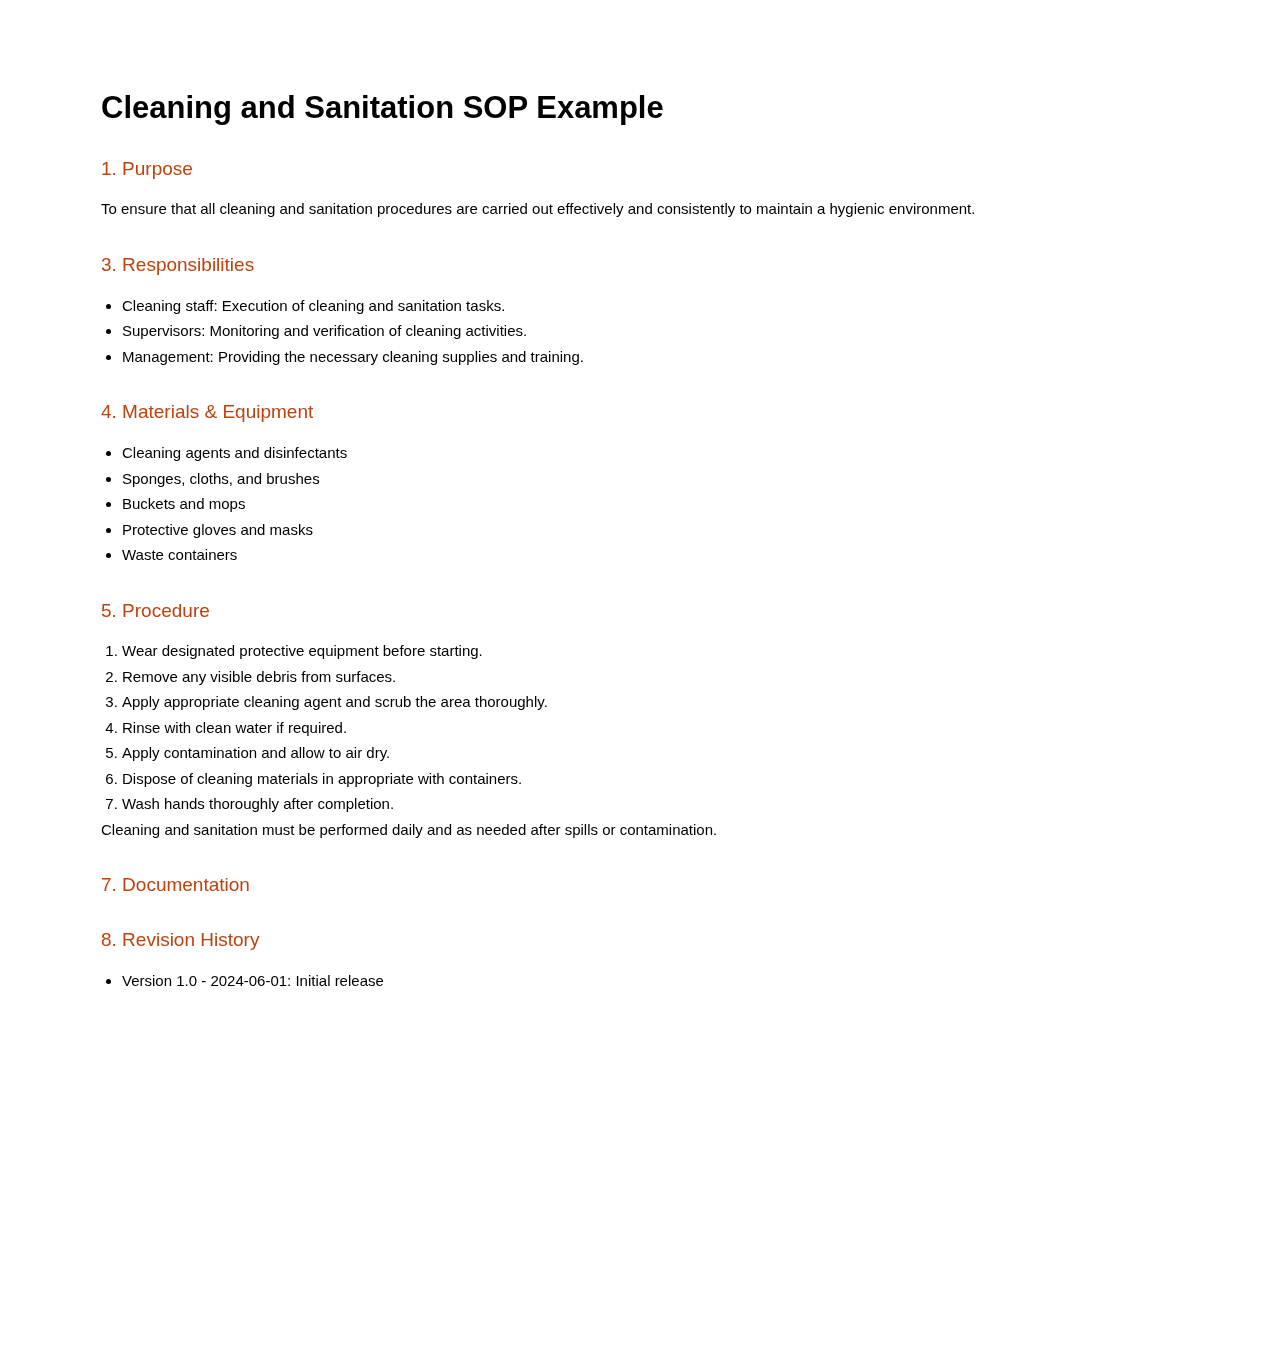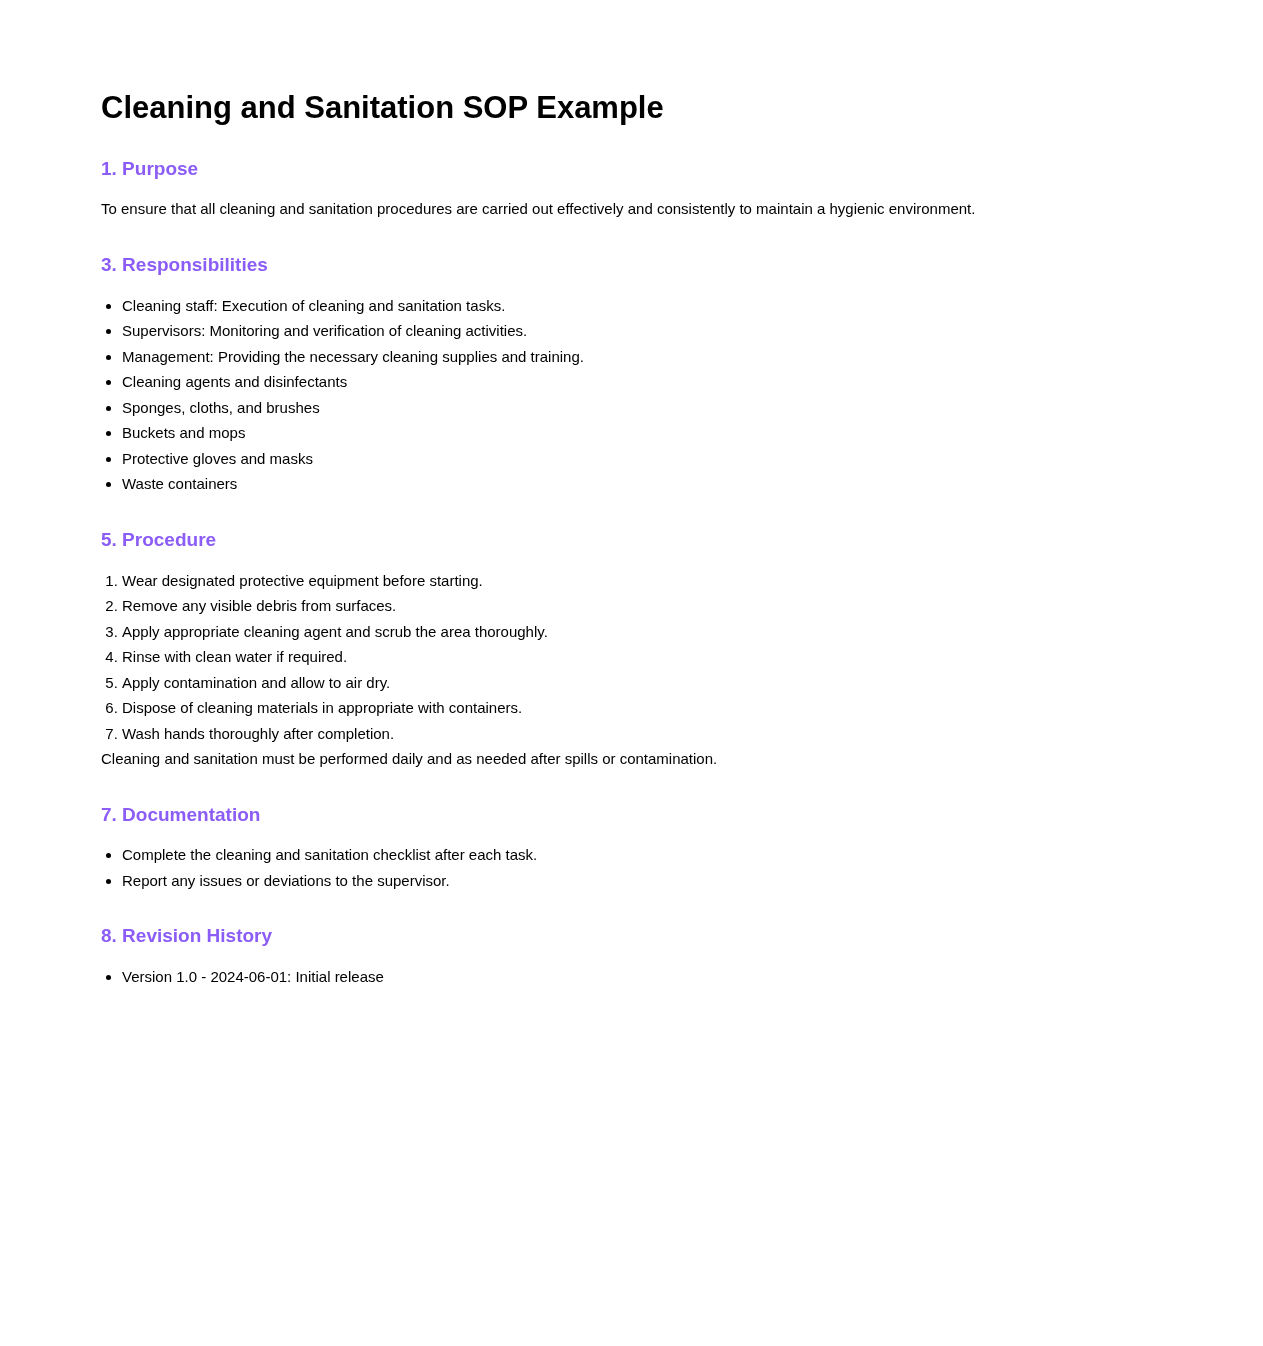--- a/index.html
+++ b/index.html
@@ -22,24 +22,24 @@
   }
   .doc-title {
     font-size: 31px;
     font-weight: bold;
     line-height: 1.15;
     margin: 0 0 28px 0;
     color: #000000;
   }
   .section-heading {
     font-size: 19px;
-    font-weight: bold;
+    font-weight: normal;
     line-height: 1.2;
     margin: 32px 0 16px 0;
-    color: #8b5cf6;
+    color: #c2410c;
   }
   .body-text {
     font-size: 15px;
     line-height: 1.7;
     margin: 0;
     color: #000000;
   }
   ul.doc-list, ol.doc-list {
     font-size: 15px;
     line-height: 1.7;
@@ -63,20 +63,21 @@
     <p class="body-text">To ensure that all cleaning and sanitation procedures are carried out effectively and consistently to maintain a hygienic environment.</p>
 
 
     <h2 class="section-heading">3. Responsibilities</h2>
     <ul class="doc-list">
       <li>Cleaning staff: Execution of cleaning and sanitation tasks.</li>
       <li>Supervisors: Monitoring and verification of cleaning activities.</li>
       <li>Management: Providing the necessary cleaning supplies and training.</li>
     </ul>
 
+    <h2 class="section-heading">4. Materials &amp; Equipment</h2>
     <ul class="doc-list">
       <li>Cleaning agents and disinfectants</li>
       <li>Sponges, cloths, and brushes</li>
       <li>Buckets and mops</li>
       <li>Protective gloves and masks</li>
       <li>Waste containers</li>
     </ul>
 
     <h2 class="section-heading">5. Procedure</h2>
     <ol class="doc-list">
@@ -85,24 +86,20 @@
       <li>Apply appropriate cleaning agent and scrub the area thoroughly.</li>
       <li>Rinse with clean water if required.</li>
       <li>Apply contamination and allow to air dry.</li>
       <li>Dispose of cleaning materials in appropriate with containers.</li>
       <li>Wash hands thoroughly after completion.</li>
     </ol>
 
     <p class="body-text">Cleaning and sanitation must be performed daily and as needed after spills or contamination.</p>
 
     <h2 class="section-heading">7. Documentation</h2>
-    <ul class="doc-list">
-      <li>Complete the cleaning and sanitation checklist after each task.</li>
-      <li>Report any issues or deviations to the supervisor.</li>
-    </ul>
 
     <h2 class="section-heading">8. Revision History</h2>
     <ul class="doc-list">
       <li>Version 1.0 - 2024-06-01: Initial release</li>
     </ul>
 
   </div>
 </div>
 
 </body></html>

